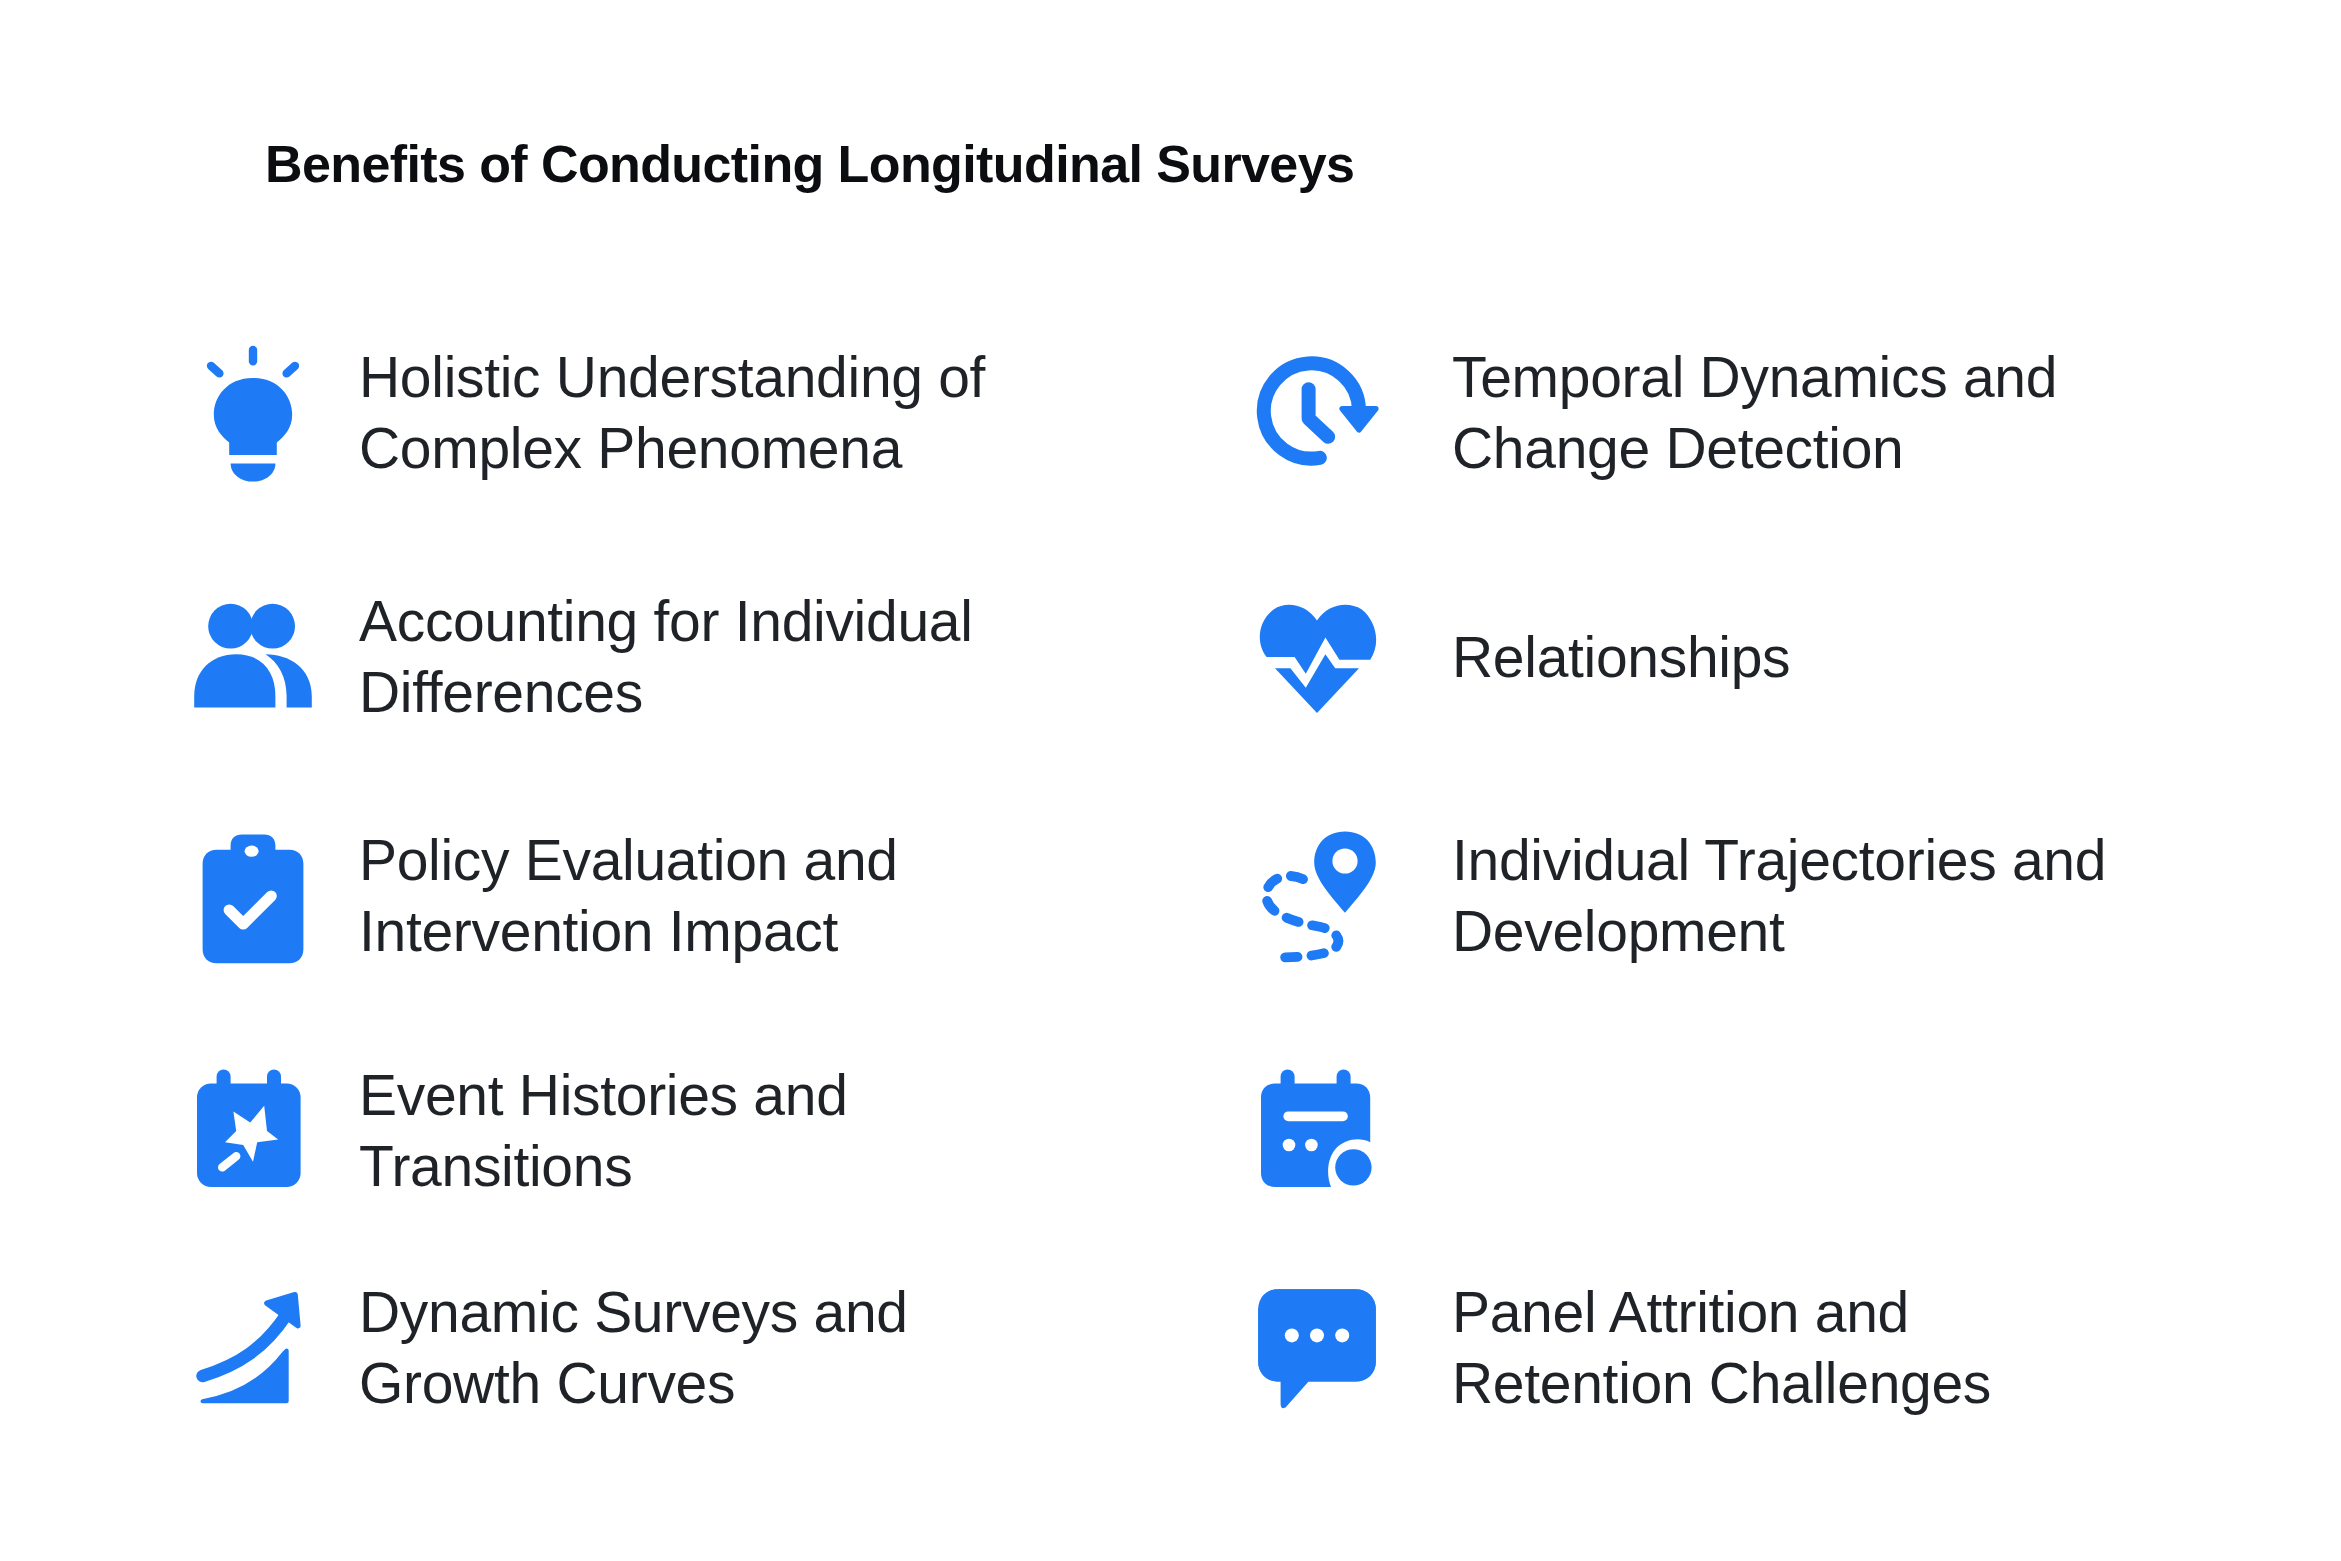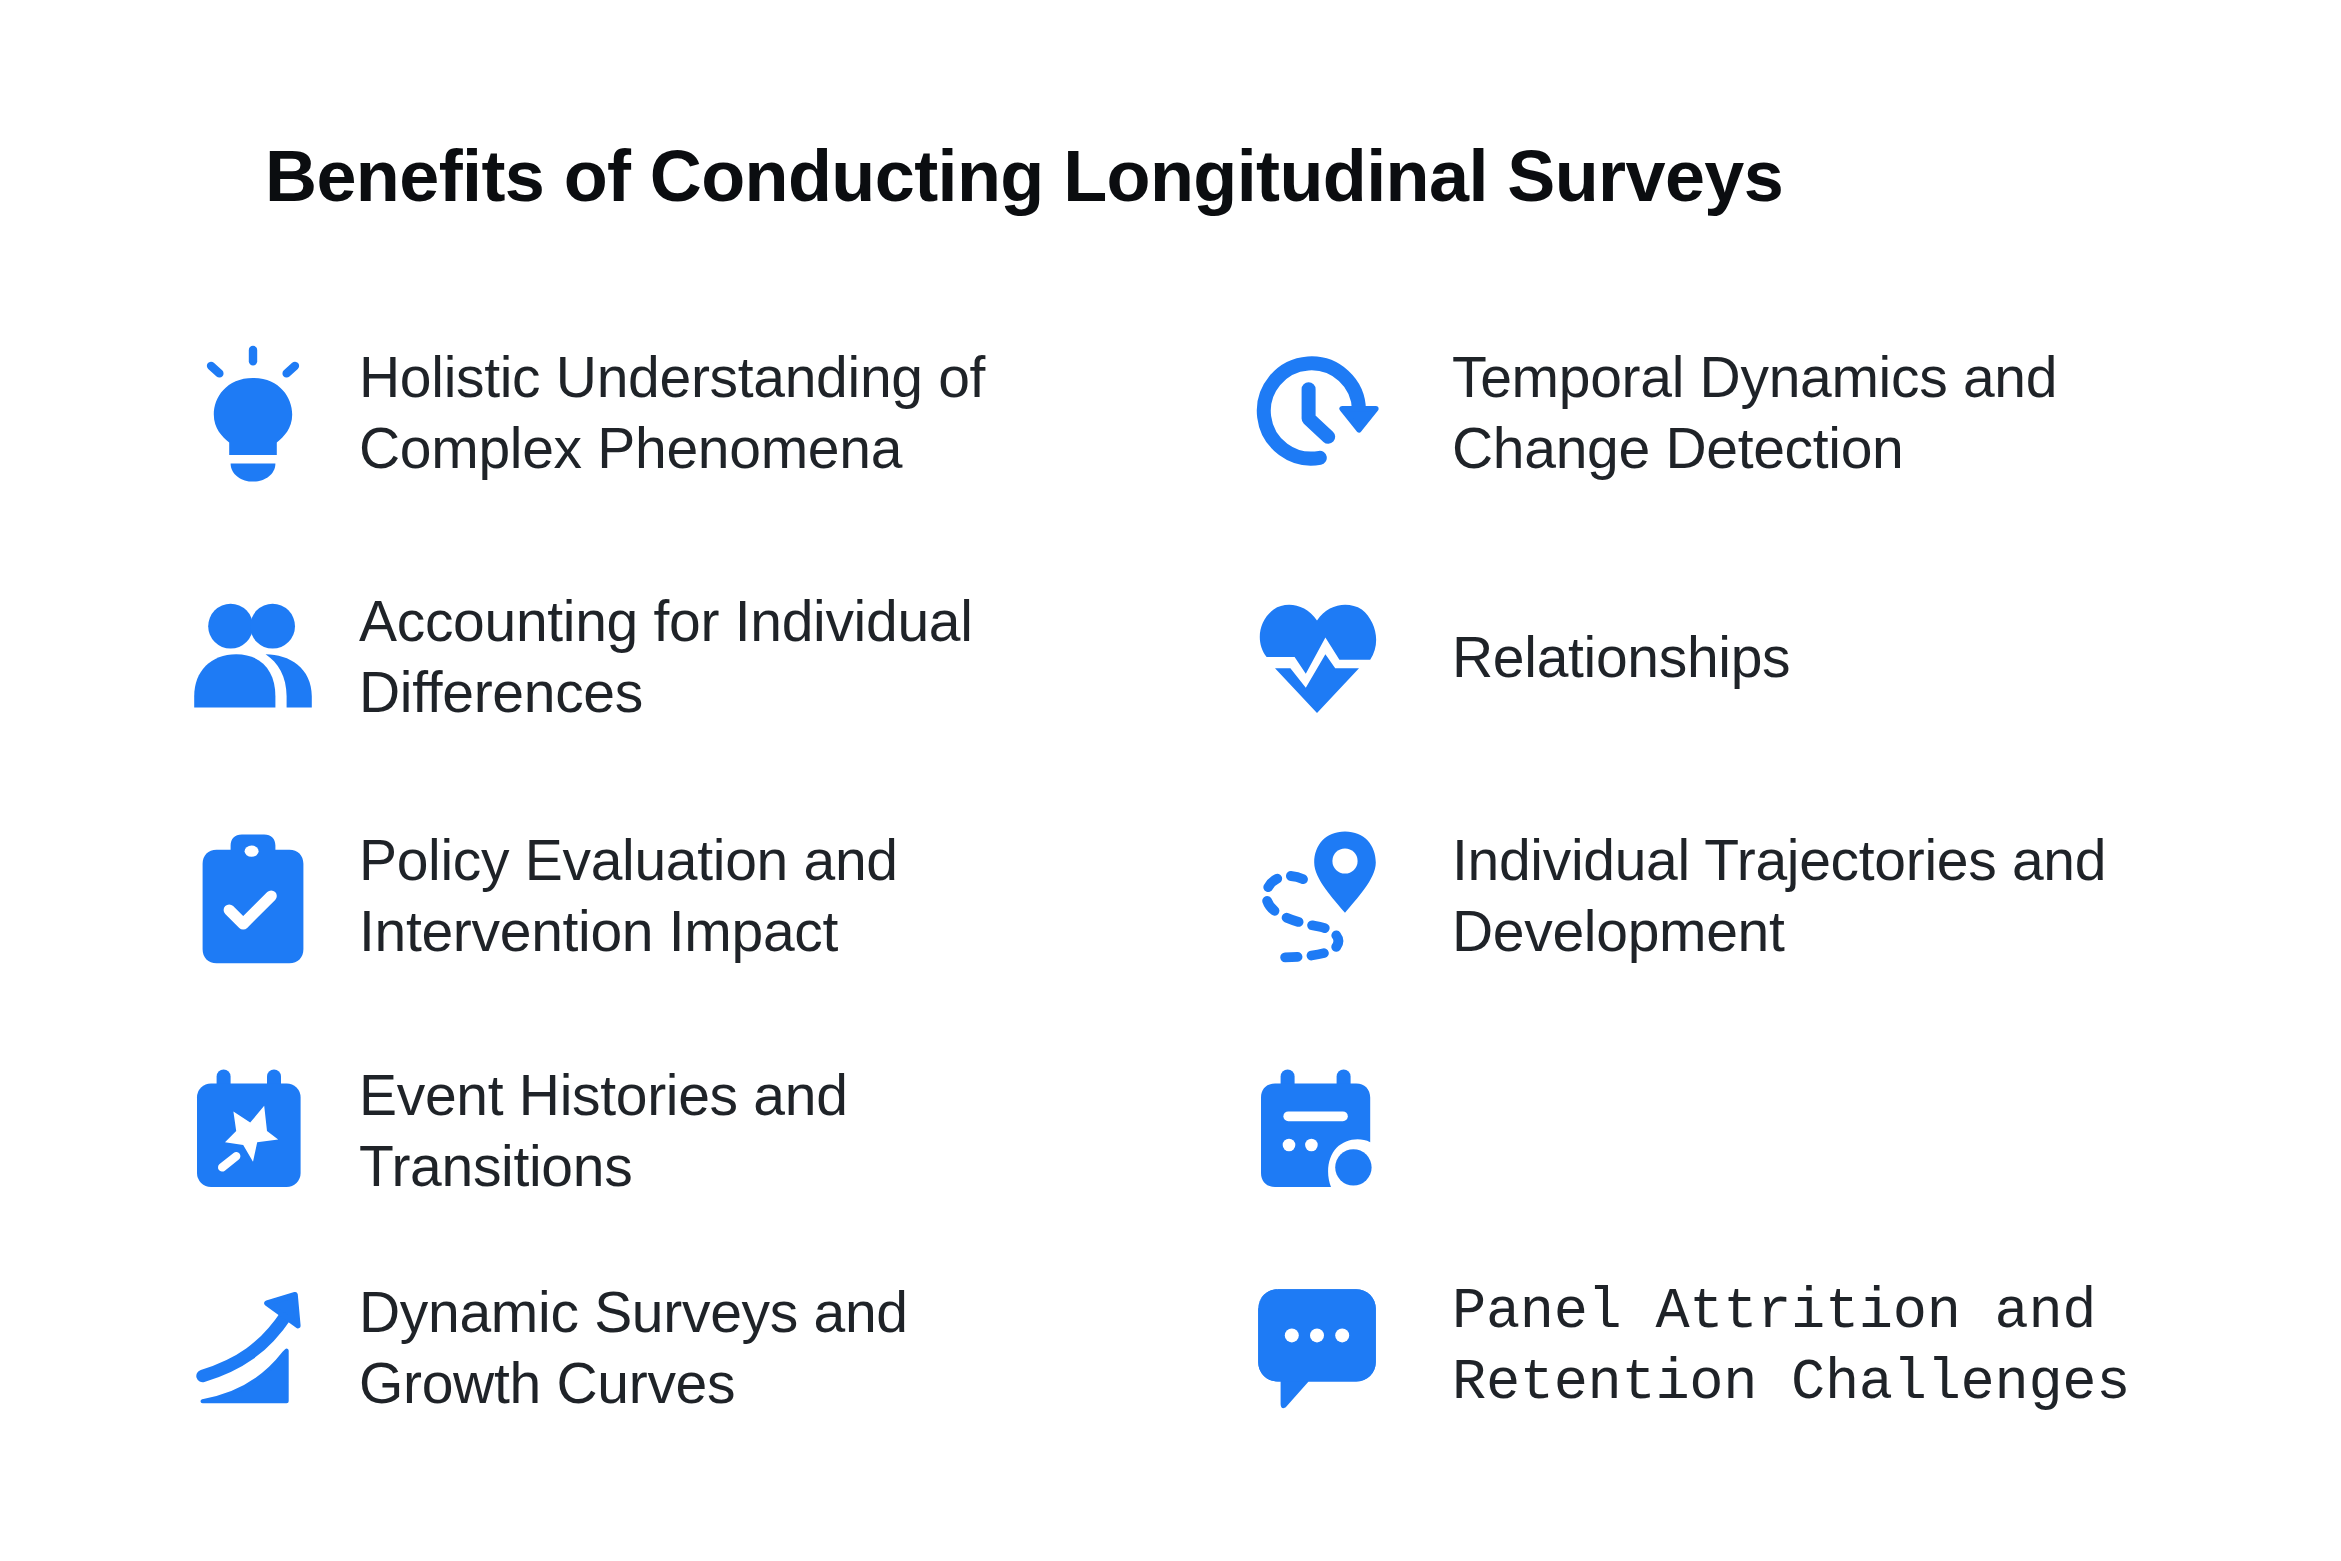--- a/index.html
+++ b/index.html
@@ -2,21 +2,21 @@
 <html style="font-size:9.8px"><head>
 <meta charset="utf-8">
 <style>
   html, body { margin: 0; padding: 0; }
   body {
     width: 2342px; height: 1561px; background: #ffffff; position: relative; overflow: hidden;
     font-family: "Liberation Sans", "DejaVu Sans", sans-serif; color: #1f2328;
   }
   .title {
     position: absolute; left: 265px; top: 133px;
-    font-size: 72px; font-weight: 700; letter-spacing: -0.6px; color: #0b0d10;
+    font-size: 52px; font-weight: 700; letter-spacing: -0.6px; color: #0b0d10;
     white-space: nowrap; line-height: 1.2;
   }
   .item { position: absolute; width: 1037px; height: 146px; }
   .icon {
     position: absolute; width: 140px; height: 140px; left: 0; top: 50%;
     transform: translateY(-50%);
   }
   .icon svg { width: 100%; height: 100%; display: block; }
   .label {
     position: absolute; left: 165px; top: 50%; transform: translateY(-50%);
@@ -153,21 +153,21 @@
       <polygon points="60,18 80,12 82,34" fill="#1e7bf5" stroke="#1e7bf5" stroke-width="4" stroke-linejoin="round"></polygon>
       <path d="M14 88 C38 84 58 72 72 54 L74 52 L74 88 Z" fill="#1e7bf5" stroke="#1e7bf5" stroke-width="3" stroke-linejoin="round"></path>
     </svg>
   </div>
   <div class="label">
     <span>Dynamic Surveys and</span>
     <span>Growth Curves</span>
   </div>
 </div>
 
-<div class="item" style="left:1247px; top:1275px;font-family:Liberation Mono, monospace;">
+<div class="item" style="left:1247px; top:1275px;">
   <div class="icon">
     <svg viewBox="0 0 100 100">
       <path fill="#1e7bf5" d="M22 8 L78 8 C86 8 92 14 92 22 L92 60 C92 68 86 74 78 74 L44 74 L28 92 C26 94 24 93 24 90 L24 74 L22 74 C14 74 8 68 8 60 L8 22 C8 14 14 8 22 22 Z M22 8 C14 8 8 14 8 22"></path>
       <rect x="8" y="8" width="84" height="66" rx="14" fill="#1e7bf5"></rect>
       <circle cx="32" cy="41" r="5" fill="#fff"></circle>
       <circle cx="50" cy="41" r="5" fill="#fff"></circle>
       <circle cx="68" cy="41" r="5" fill="#fff"></circle>
     </svg>
   </div>
   <div class="label" style="left:194px;">

